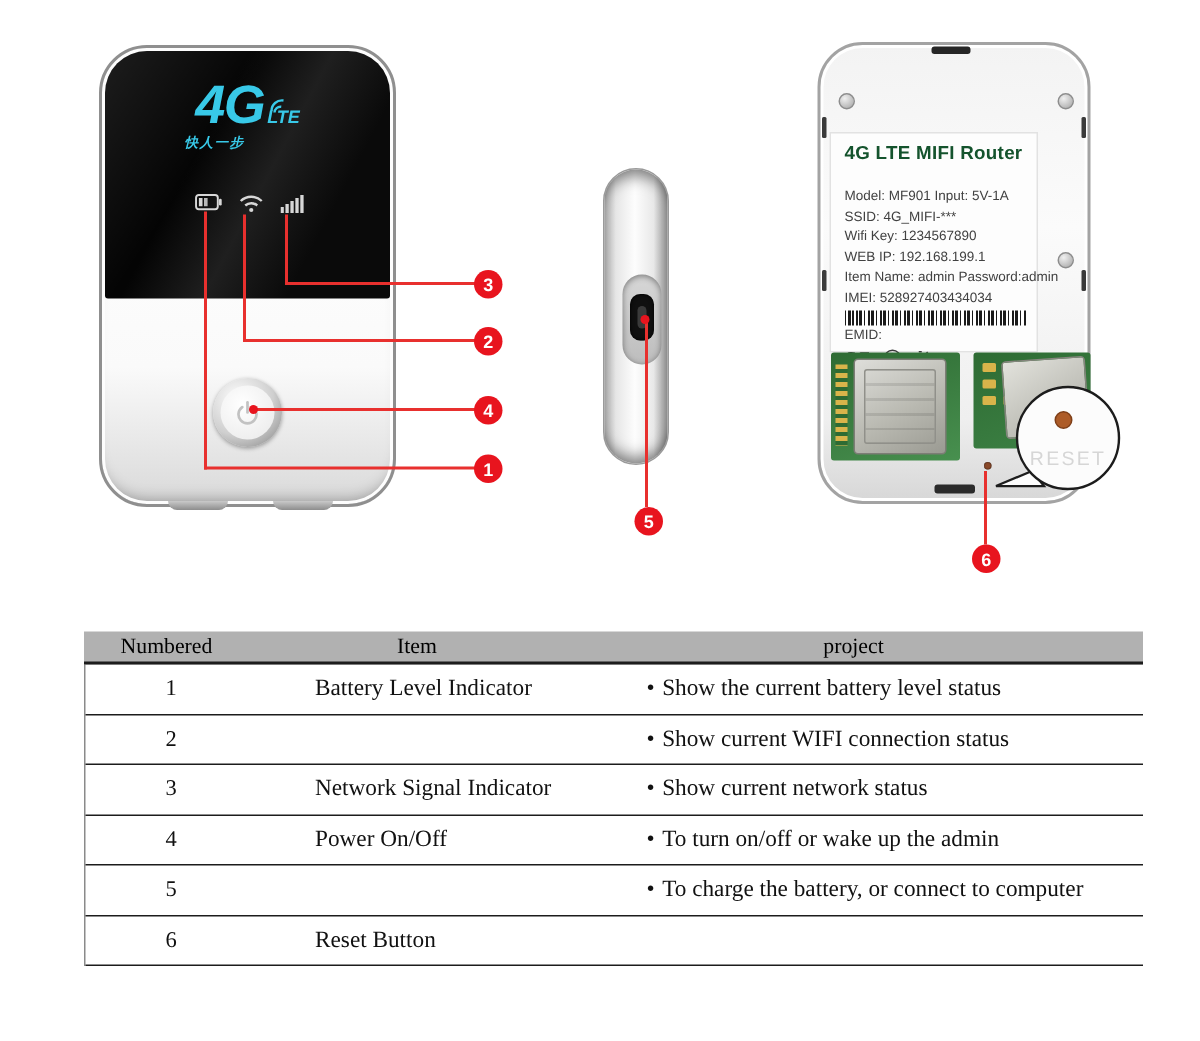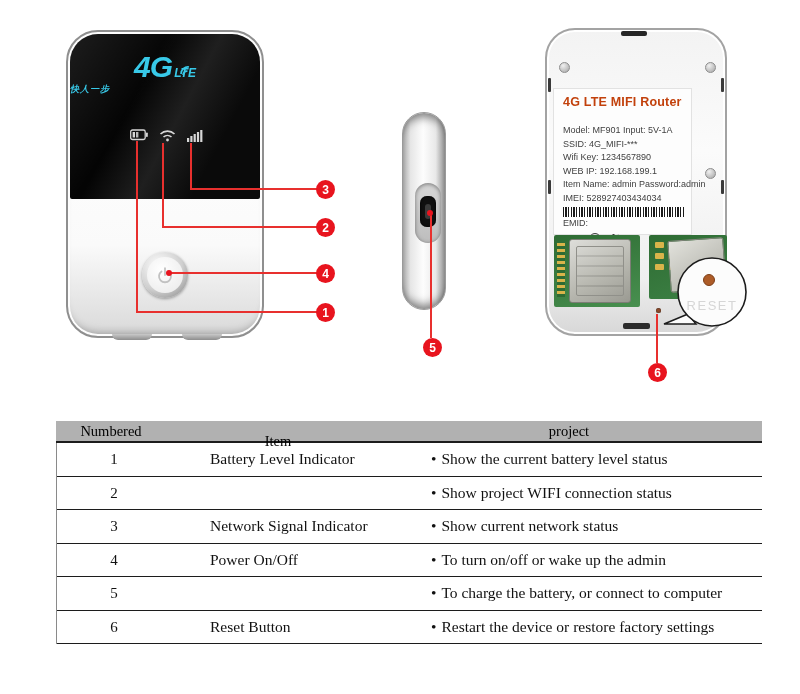--- a/index.html
+++ b/index.html
@@ -11,24 +11,24 @@
     border:2px solid #8f8f8f;border-radius:32px;box-sizing:border-box;
     background:linear-gradient(180deg,#ececec 0%,#ffffff 25%,#fafafa 70%,#d9d9d9 100%);
     box-shadow:inset 0 0 0 2px #fdfdfd, inset 0 -8px 10px -6px rgba(0,0,0,.35);}
   .front-black{position:absolute;left:2px;top:2px;right:2px;height:165px;
     border-radius:28px 28px 2px 2px;
     background:linear-gradient(118deg,#040404 35%,#1f1f1f 55%,#0a0a0a 75%);overflow:hidden;}
   .front-black::before{content:"";position:absolute;left:-30px;top:-40px;width:140px;height:220px;
     background:linear-gradient(115deg,rgba(255,255,255,.14),rgba(255,255,255,0) 60%);transform:rotate(8deg);}
   .logo{position:absolute;top:18px;left:0;right:0;text-align:center;color:#38c9e8;
     font-style:italic;font-weight:bold;line-height:1;}
-  .logo-brand{font-size:30px;letter-spacing:-1px;}
+  .logo-brand{font-size:36px;letter-spacing:-1px;}
   .logo-tech{font-size:12px;margin-left:2px;}
   .logo-arc{position:absolute;top:12px;left:107px;}
-  .logo-tagline{display:block;font-size:9px;font-style:italic;margin:3px 44px 0 0;text-align:left;letter-spacing:1px;}
+  .logo-tagline{display:block;font-size:9px;font-style:italic;margin:3px 44px 0 0;text-align:center;letter-spacing:1px;}
   .status-icons .ic{position:absolute;top:95px;}
   .ic-batt{left:60px;} .ic-wifi{left:89px;} .ic-sig{left:117px;}
 
   
   .power-button{position:absolute;left:74px;top:220px;width:46px;height:46px;border-radius:50%;
     background:radial-gradient(circle at 35% 30%,#fdfdfd,#cfcfcf 55%,#8a8a8a 95%);
     box-shadow:0 1px 3px rgba(0,0,0,.35);}
   .power-inner{position:absolute;inset:5px;border-radius:50%;
     background:radial-gradient(circle at 40% 35%,#ffffff,#ededed 80%);
     display:flex;align-items:center;justify-content:center;}
@@ -58,21 +58,21 @@
   .screw{position:absolute;width:9px;height:9px;border-radius:50%;border:1px solid #8d8d8d;
     background:radial-gradient(circle at 35% 30%,#f0f0f0,#a3a3a3);}
   .screw1{left:12px;top:32px;} .screw2{left:158px;top:32px;}
   .screw3{left:14px;top:138px;} .screw4{left:158px;top:138px;}
   .latch{position:absolute;width:3px;height:14px;background:#3a3a3a;border-radius:1px;}
   .latch1{left:1px;top:48px;} .latch2{left:1px;top:150px;}
   .latch3{right:1px;top:48px;} .latch4{right:1px;top:150px;}
 
   .back-label{position:absolute;left:6px;top:58px;width:139px;height:147px;box-sizing:border-box;
     background:#fdfdfd;border:1px solid #e2e2e2;padding:6px 0 0 9px;color:#414141;}
-  .bl-title{font-size:12.5px;font-weight:bold;color:#c2410c;letter-spacing:.2px;}
+  .bl-title{font-size:12.5px;font-weight:bold;color:#14532d;letter-spacing:.2px;}
   .bl-line{font-size:9px;line-height:13.5px;white-space:nowrap;}
   .bl-lines{margin-top:15px;}
   .barcode{width:121px;height:10px;margin-top:2px;
     background:repeating-linear-gradient(90deg,#1a1a1a 0 1px,#fff 1px 2px,#1a1a1a 2px 4px,#fff 4px 5px,#1a1a1a 5px 6px,#fff 6px 8px);}
   .certs{display:flex;align-items:center;gap:7px;margin-top:2px;height:13px;}
   .ce{font-family:"Liberation Serif",serif;font-size:11px;font-weight:bold;letter-spacing:2px;color:#3c3c3c;}
   .ccc{width:12px;height:12px;border:1px solid #3c3c3c;border-radius:50%;box-sizing:border-box;
     font-size:4px;line-height:10px;text-align:center;color:#3c3c3c;font-weight:bold;}
   .made-in{font-size:5.5px;color:#9a9a9a;letter-spacing:.6px;margin-top:4px;}
 
@@ -100,21 +100,21 @@
   .rdot{position:absolute;width:6px;height:6px;border-radius:50%;background:#e8141e;}
   .callout{position:absolute;width:19px;height:19px;border-radius:50%;background:#e8141e;
     color:#fff;font-size:12px;font-weight:bold;display:flex;align-items:center;justify-content:center;
     font-family:"Liberation Sans",sans-serif;}
 
   
   .spec-table{position:absolute;left:56px;top:421px;width:706px;color:#111;
     font-family:"Liberation Serif",serif;}
   .tbl-header{position:relative;height:20px;background:#b1b1b1;border-bottom:2.5px solid #1c1c1c;}
   .tbl-header span{position:absolute;top:2px;color:#000000;font-size:14.5px;text-align:center;}
-  .th-num{left:0;width:110px;} .th-item{left:162px;width:120px;margin-top:10px;} .th-proj{left:453px;width:120px;}
+  .th-num{left:0;width:110px;} .th-item{left:162px;width:120px;} .th-proj{left:453px;width:120px;}
   .tbl-rows{border-left:1px solid #8a8a8a;}
   .tbl-row{position:relative;height:33.5px;box-sizing:border-box;border-bottom:1.5px solid #1c1c1c;}
   .td-num{position:absolute;left:0;width:114px;top:0;line-height:32px;text-align:center;font-size:15px;}
   .td-item{position:absolute;left:153px;top:0;line-height:32px;font-size:15.5px;white-space:nowrap;}
   .td-proj{position:absolute;left:374px;top:0;line-height:32px;font-size:15.5px;white-space:nowrap;}
   .bullet{margin-right:5px;}
 </style>
 </head>
 <body>
 
@@ -255,37 +255,36 @@
       <span class="th-proj">project</span>
     </div>
     <div class="tbl-rows">
       <div class="tbl-row">
         <span class="td-num">1</span>
         <span class="td-item">Battery Level Indicator</span>
         <span class="td-proj"><span class="bullet">•</span><span>Show the current battery level status</span></span>
       </div>
       <div class="tbl-row">
         <span class="td-num">2</span>
-        <span class="td-proj"><span class="bullet">•</span><span>Show project WIFI connection status</span></span>
+        <span class="td-proj"><span class="bullet">•</span><span>Show current WIFI connection status</span></span>
       </div>
       <div class="tbl-row">
         <span class="td-num">3</span>
         <span class="td-item">Network Signal Indicator</span>
         <span class="td-proj"><span class="bullet">•</span><span>Show current network status</span></span>
       </div>
       <div class="tbl-row">
         <span class="td-num">4</span>
         <span class="td-item">Power On/Off</span>
         <span class="td-proj"><span class="bullet">•</span><span>To turn on/off or wake up the admin</span></span>
       </div>
       <div class="tbl-row">
         <span class="td-num">5</span>
         <span class="td-proj"><span class="bullet">•</span><span>To charge the battery, or connect to computer</span></span>
       </div>
       <div class="tbl-row">
         <span class="td-num">6</span>
         <span class="td-item">Reset Button</span>
-        <span class="td-proj"><span class="bullet">•</span><span>Restart the device or restore factory settings</span></span>
       </div>
     </div>
   </div>
 
 </div>
 
 </body></html>

